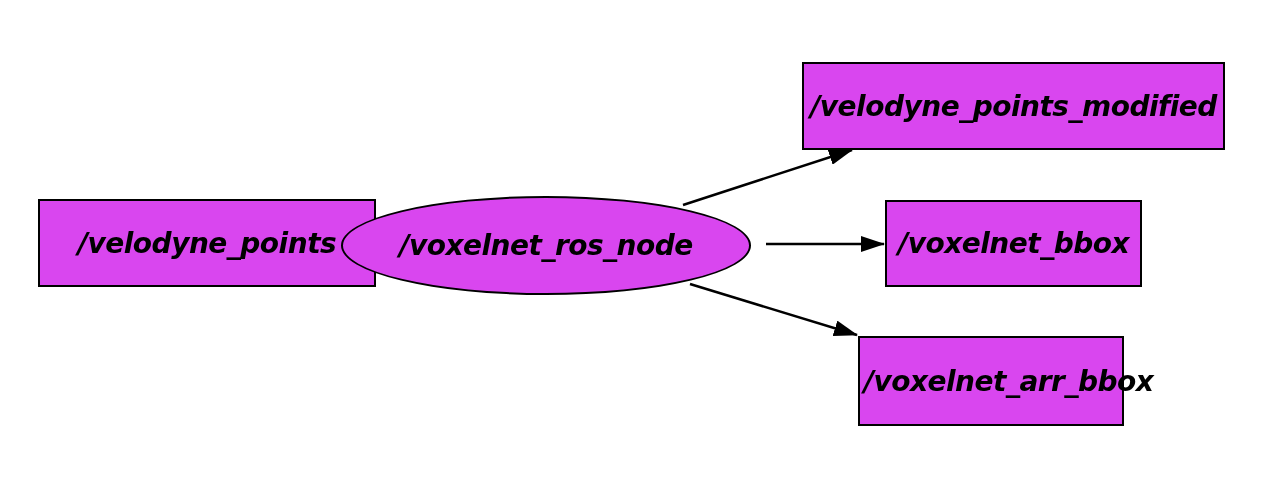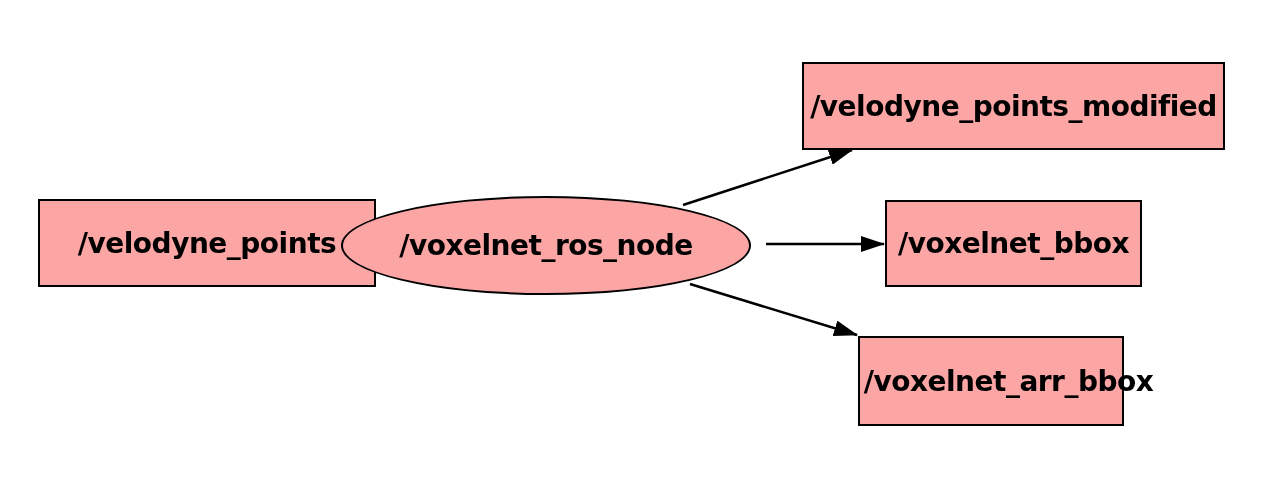--- a/index.html
+++ b/index.html
@@ -19,31 +19,32 @@
     position: absolute;
     left: 0;
     top: 0;
     width: 1285px;
     height: 496px;
     pointer-events: none;
   }
   .node {
     position: absolute;
     box-sizing: border-box;
-    background: #fca5a5;
+    background: #d946ef;
     border: 2.5px solid #000000;
     display: flex;
     align-items: center;
     justify-content: center;
     text-align: center;
     color: #000000;
     font-weight: bold;
     font-size: 28px;
     letter-spacing: -0.5px;
     white-space: nowrap;
+    font-style: italic;
   }
   .node.ellipse {
     border-radius: 50%;
   }
   
   .n-velodyne-points          { left: 38px;  top: 199px; width: 338px; height: 88px; }
   .n-voxelnet-ros-node        { left: 341px; top: 196px; width: 410px; height: 99px; }
   .n-velodyne-points-modified { left: 802px; top: 62px;  width: 423px; height: 88px; }
   .n-voxelnet-bbox            { left: 885px; top: 200px; width: 257px; height: 87px; }
   .n-voxelnet-arr-bbox        { left: 858px; top: 336px; width: 266px; height: 90px; padding-left: 35px; }

